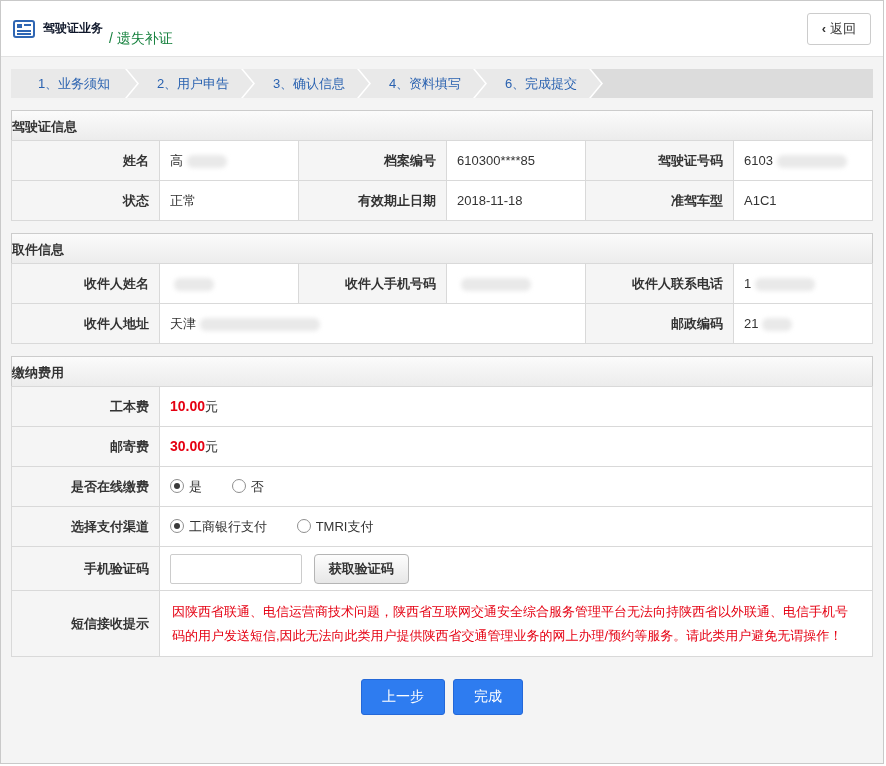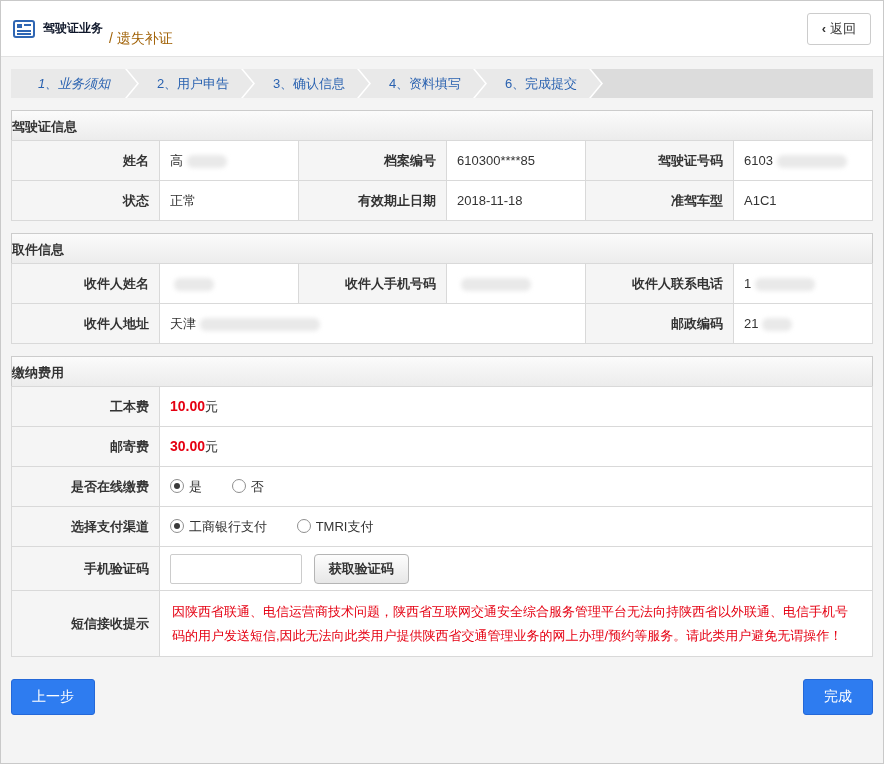--- a/index.html
+++ b/index.html
@@ -19,21 +19,21 @@
   .app-header {
     height: 56px;
     background: #fff;
     border-bottom: 1px solid #e3e3e3;
     display: flex;
     align-items: center;
     padding: 0 12px;
   }
   .form-icon { width: 22px; height: 18px; margin-right: 8px; flex: none; }
   .page-title { font-size: 12px; font-weight: bold; color: #0f172a; }
-  .page-subtitle { font-size: 14px; color: #a16207; margin-left: 6px; margin-top: 20px; }
+  .page-subtitle { font-size: 14px; color: #15803d; margin-left: 6px; margin-top: 20px; }
   .header-spacer { flex: 1; }
   .back-button {
     border: 1px solid #ccc;
     background: #fff;
     border-radius: 3px;
     padding: 6px 14px;
     font-size: 13px;
     color: #333;
     cursor: pointer;
     display: flex; align-items: center; gap: 4px;
@@ -60,21 +60,20 @@
     clip-path: polygon(0 0, calc(100% - 12px) 0, 100% 50%, calc(100% - 12px) 100%, 0 100%, 12px 50%);
     margin-left: -10px;
     padding-left: 6px;
     cursor: pointer;
     white-space: nowrap;
   }
   .step.first {
     clip-path: polygon(0 0, calc(100% - 12px) 0, 100% 50%, calc(100% - 12px) 100%, 0 100%);
     margin-left: 0;
     padding-left: 0;
-    font-style: italic;
   }
   .step.active {
     background: #1a5ab8;
     color: #fff;
     font-weight: bold;
   }
   .step-tail {
     flex: 1;
     background: #dcdcdc;
     clip-path: polygon(0 0, 100% 0, 100% 100%, 0 100%, 12px 50%);
@@ -178,21 +177,21 @@
     height: 66px !important;
     line-height: 1.8;
     color: #e50012;
     font-size: 13px;
     padding: 8px 12px !important;
   }
   
   .footer {
     margin: 22px 10px 0 10px;
     display: flex;
-    justify-content: space-between;
+    justify-content: center;
     gap: 8px;
   }
   .primary-button {
     background: #2e7cf0;
     border: 1px solid #2468d8;
     color: #fff;
     font-size: 14px;
     padding: 8px 20px;
     border-radius: 3px;
     cursor: pointer;

